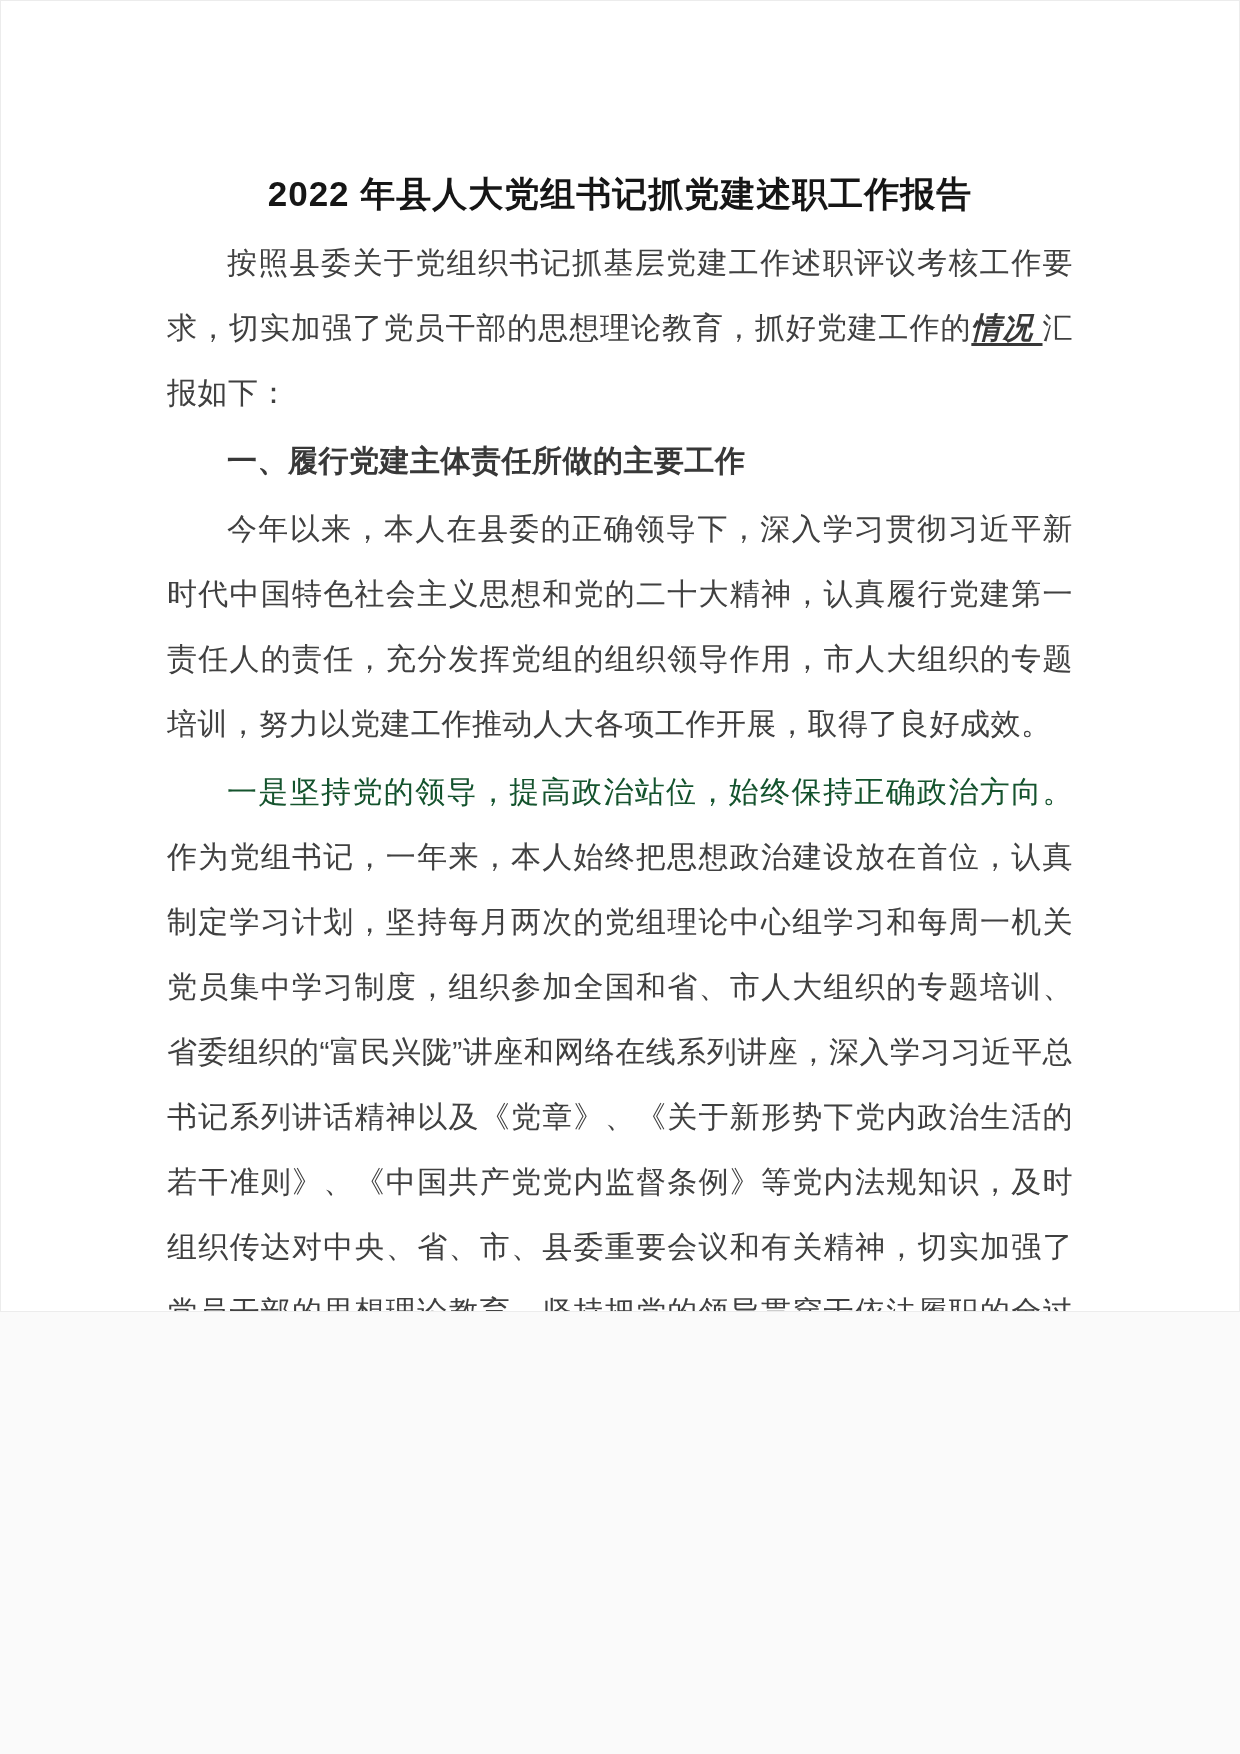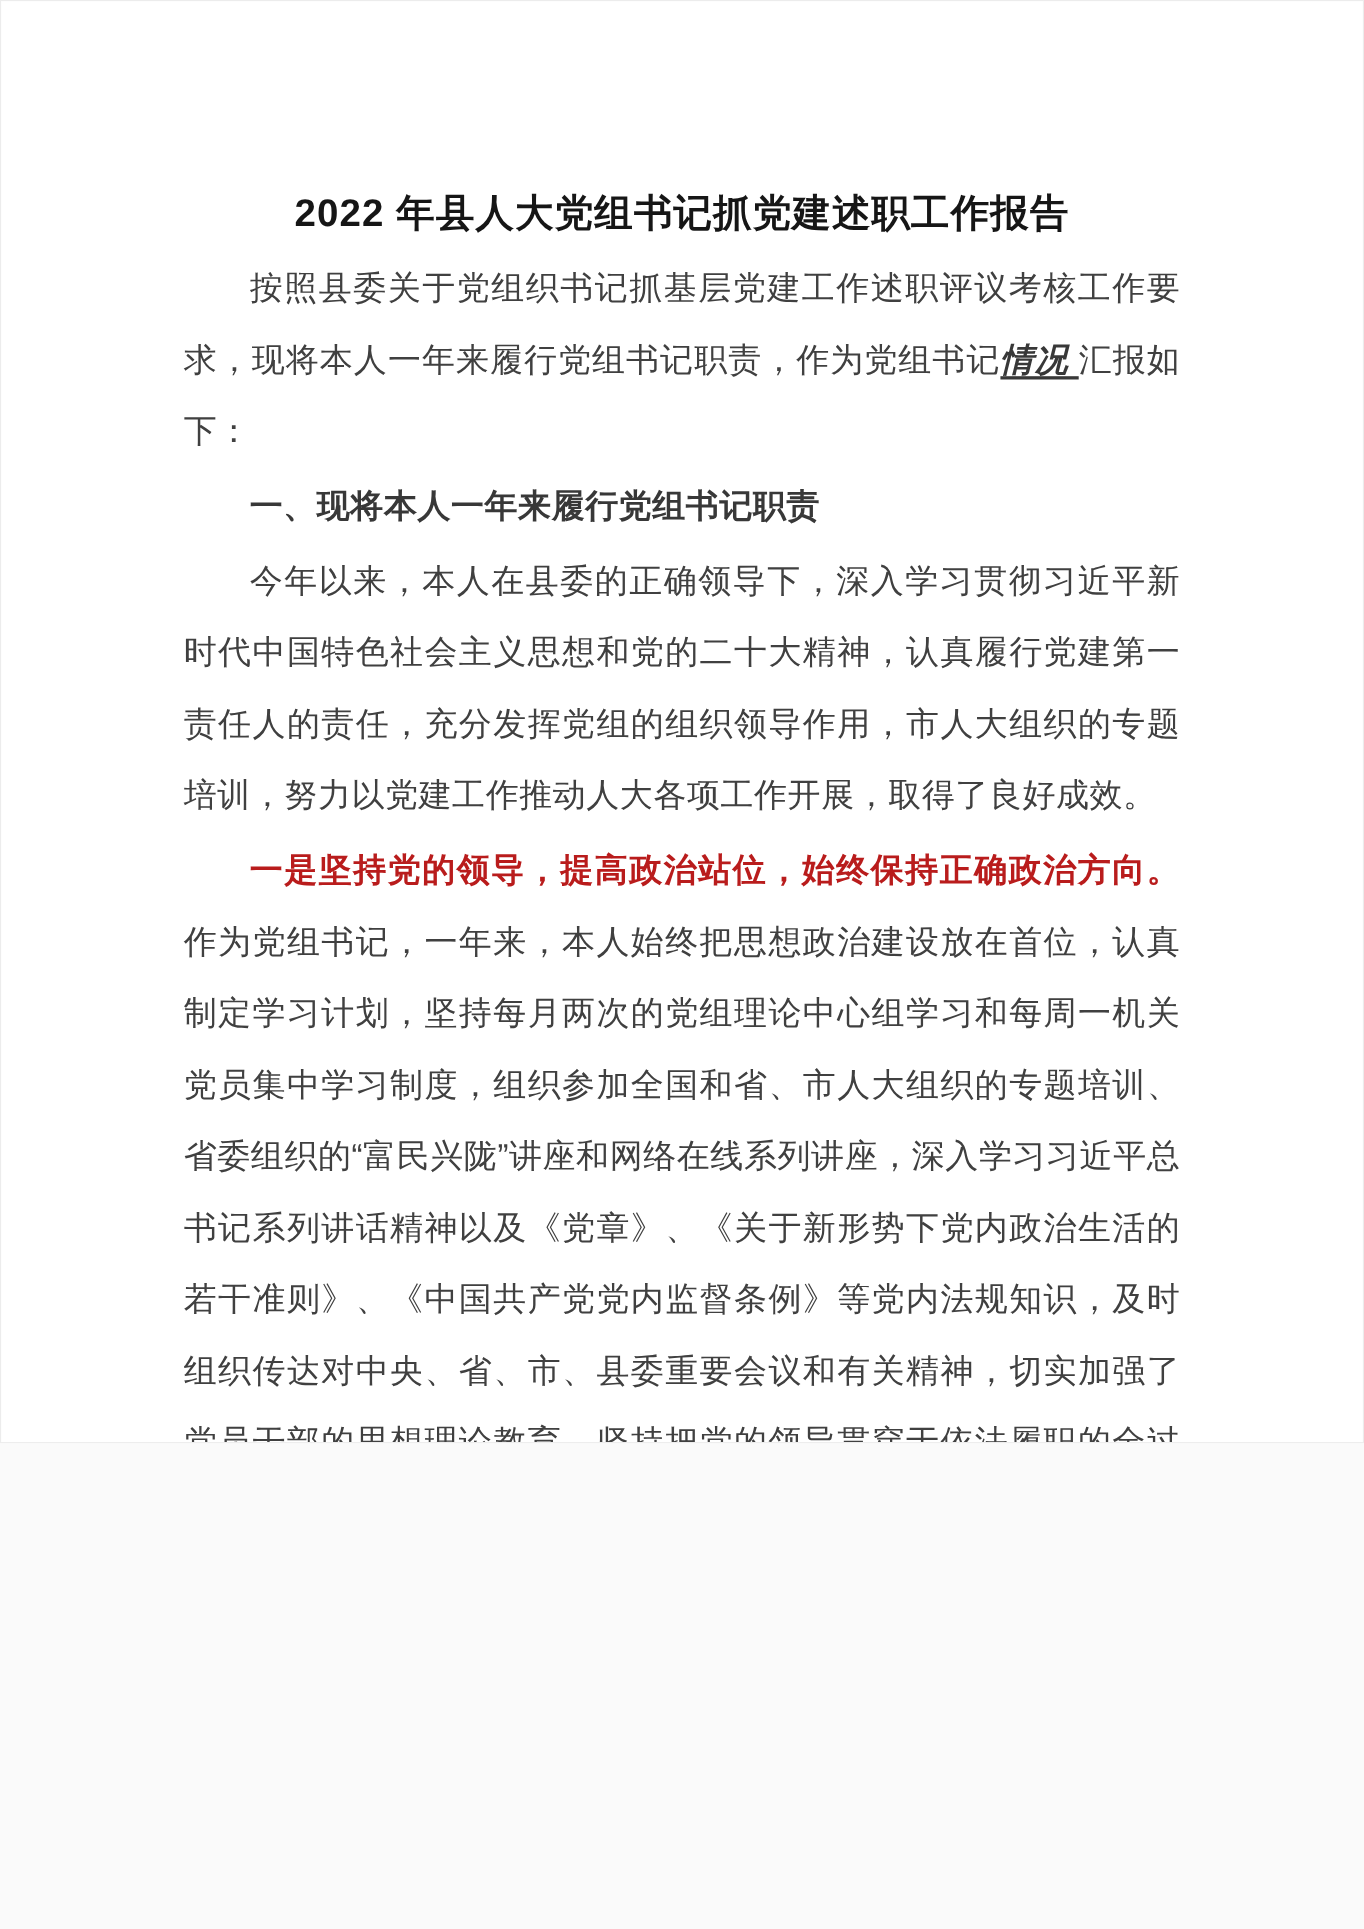--- a/index.html
+++ b/index.html
@@ -40,39 +40,39 @@
   .section-heading {
     margin: 3px 0 0 0;
     font-size: 30px;
     line-height: 65px;
     font-weight: 700;
     color: #383838;
     text-indent: 2em;
     letter-spacing: 0.5px;
   }
   .bold-lead {
-    font-weight: 700;
-    color: #b91c1c;
+    font-weight: 400;
+    color: #14532d;
   }
   .underlined {
     font-weight: 700;
     color: #383838;
     text-decoration: underline;
     text-underline-offset: 5px;
     font-style: italic;
   }
 </style>
 </head>
 <body>
 
 <div class="page">
 
   <h1 class="doc-title">2022 年县人大党组书记抓党建述职工作报告</h1>
 
-  <p class="para"><span>按照县委关于党组织书记抓基层党建工作述职评议考核工作要求，现将本人一年来履行党组书记职责，作为党组书记</span><span class="underlined">情况&nbsp;</span><span>汇报如下：</span></p>
+  <p class="para"><span>按照县委关于党组织书记抓基层党建工作述职评议考核工作要求，切实加强了党员干部的思想理论教育，抓好党建工作的</span><span class="underlined">情况&nbsp;</span><span>汇报如下：</span></p>
 
-  <p class="section-heading">一、现将本人一年来履行党组书记职责</p>
+  <p class="section-heading">一、履行党建主体责任所做的主要工作</p>
 
   <p class="para">今年以来，本人在县委的正确领导下，深入学习贯彻习近平新时代中国特色社会主义思想和党的二十大精神，认真履行党建第一责任人的责任，充分发挥党组的组织领导作用，市人大组织的专题培训，努力以党建工作推动人大各项工作开展，取得了良好成效。</p>
 
   <p class="para"><span class="bold-lead">一是坚持党的领导，提高政治站位，始终保持正确政治方向。</span><span>作为党组书记，一年来，本人始终把思想政治建设放在首位，认真制定学习计划，坚持每月两次的党组理论中心组学习和每周一机关党员集中学习制度，组织参加全国和省、市人大组织的专题培训、省委组织的“富民兴陇”讲座和网络在线系列讲座，深入学习习近平总书记系列讲话精神以及《党章》、《关于新形势下党内政治生活的若干准则》、《中国共产党党内监督条例》等党内法规知识，及时组织传达对中央、省、市、县委重要会议和有关精神，切实加强了党员干部的思想理论教育。坚持把党的领导贯穿于依法履职的全过程和各方面，坚持从政治上把握、自觉在全局中定位，主动在大局下作为，始终与县委保持同心同向同力。充分发挥人大常委会党组的组织领导作用，重要会议、重大活动、重要工作先经党组会</span></p>
 
 </div>
 
 </body></html>

